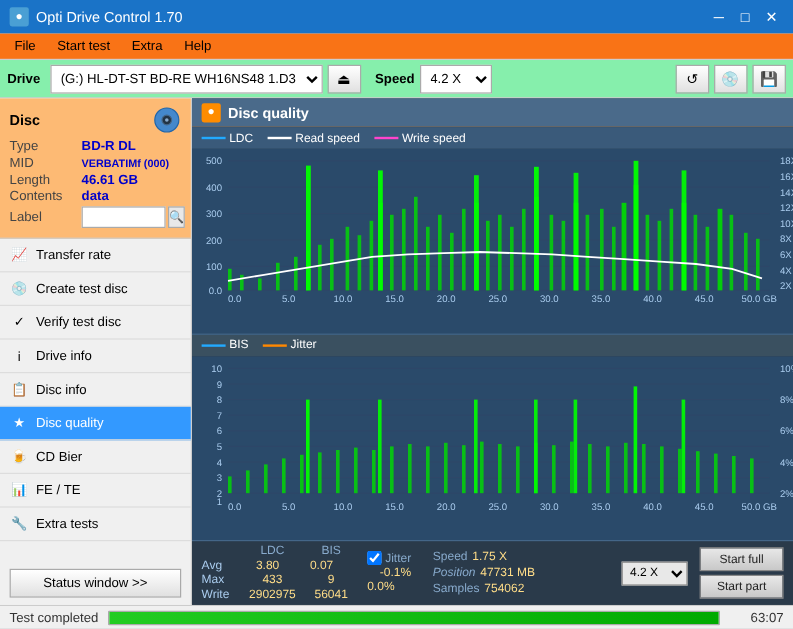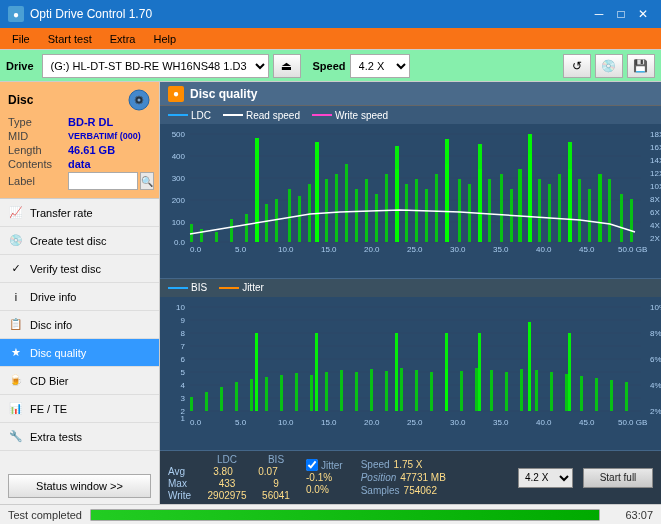--- a/index.html
+++ b/index.html
@@ -427,21 +427,21 @@
           <span style="width:50px;color:#ffdd88;text-align:center;">2902975</span>
           <span style="width:40px;color:#ffdd88;text-align:center;">56041</span>
         </div>
       </div>
 
       <div style="display:flex;flex-direction:column;gap:1px;">
         <div style="display:flex;align-items:center;gap:3px;">
           <input type="checkbox" checked="" style="width: 12px; height: 12px;">
           <span style="color:#88aacc;">Jitter</span>
         </div>
-        <span style="color:#ffdd88;">-0.1%</span>
+        <span style="color:#ffdd88;text-align:right;">-0.1%</span>
         <span style="color:#ffdd88;">0.0%</span>
         <span></span>
       </div>
 
       <div style="display:flex;flex-direction:column;gap:2px;margin-left:8px;">
         <div style="display:flex;gap:4px;align-items:center;">
           <span style="color:#88aacc;">Speed</span>
           <span style="color:#ffdd88;">1.75 X</span>
         </div>
         <div style="display:flex;gap:4px;align-items:center;">
@@ -455,20 +455,21 @@
       </div>
 
       <div style="flex:1;"></div>
 
       <select class="speed-select-sm">
         <option>4.2 X</option>
       </select>
 
       <div class="action-btns">
         <button class="action-btn">Start full</button>
+        <button class="action-btn">Start part</button>
       </div>
     </div>
 
   </div>
 </div>
 
 <div class="status-bar">
   <span class="status-text">Test completed</span>
   <div class="progress-container">
     <div class="progress-bar" style="width: 100%;"></div>

